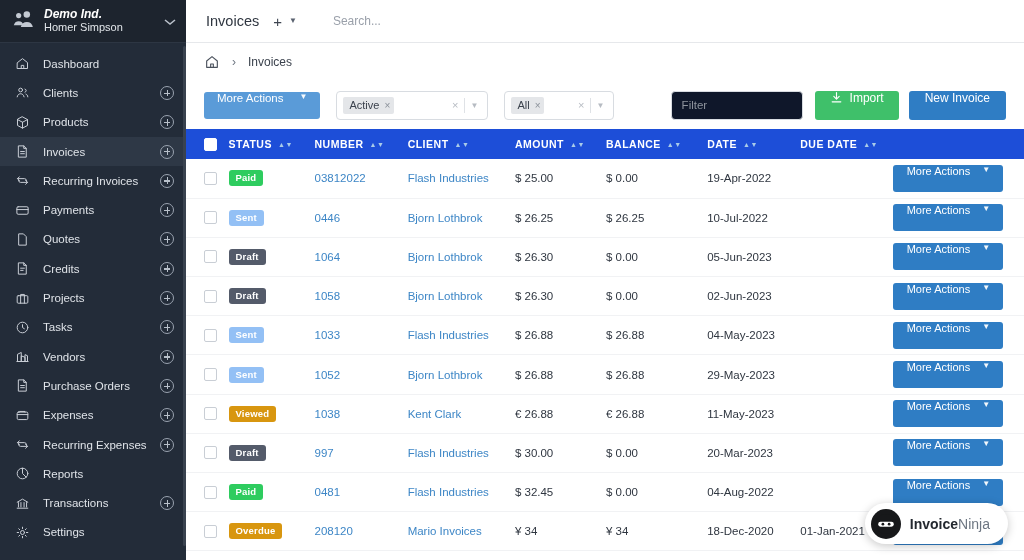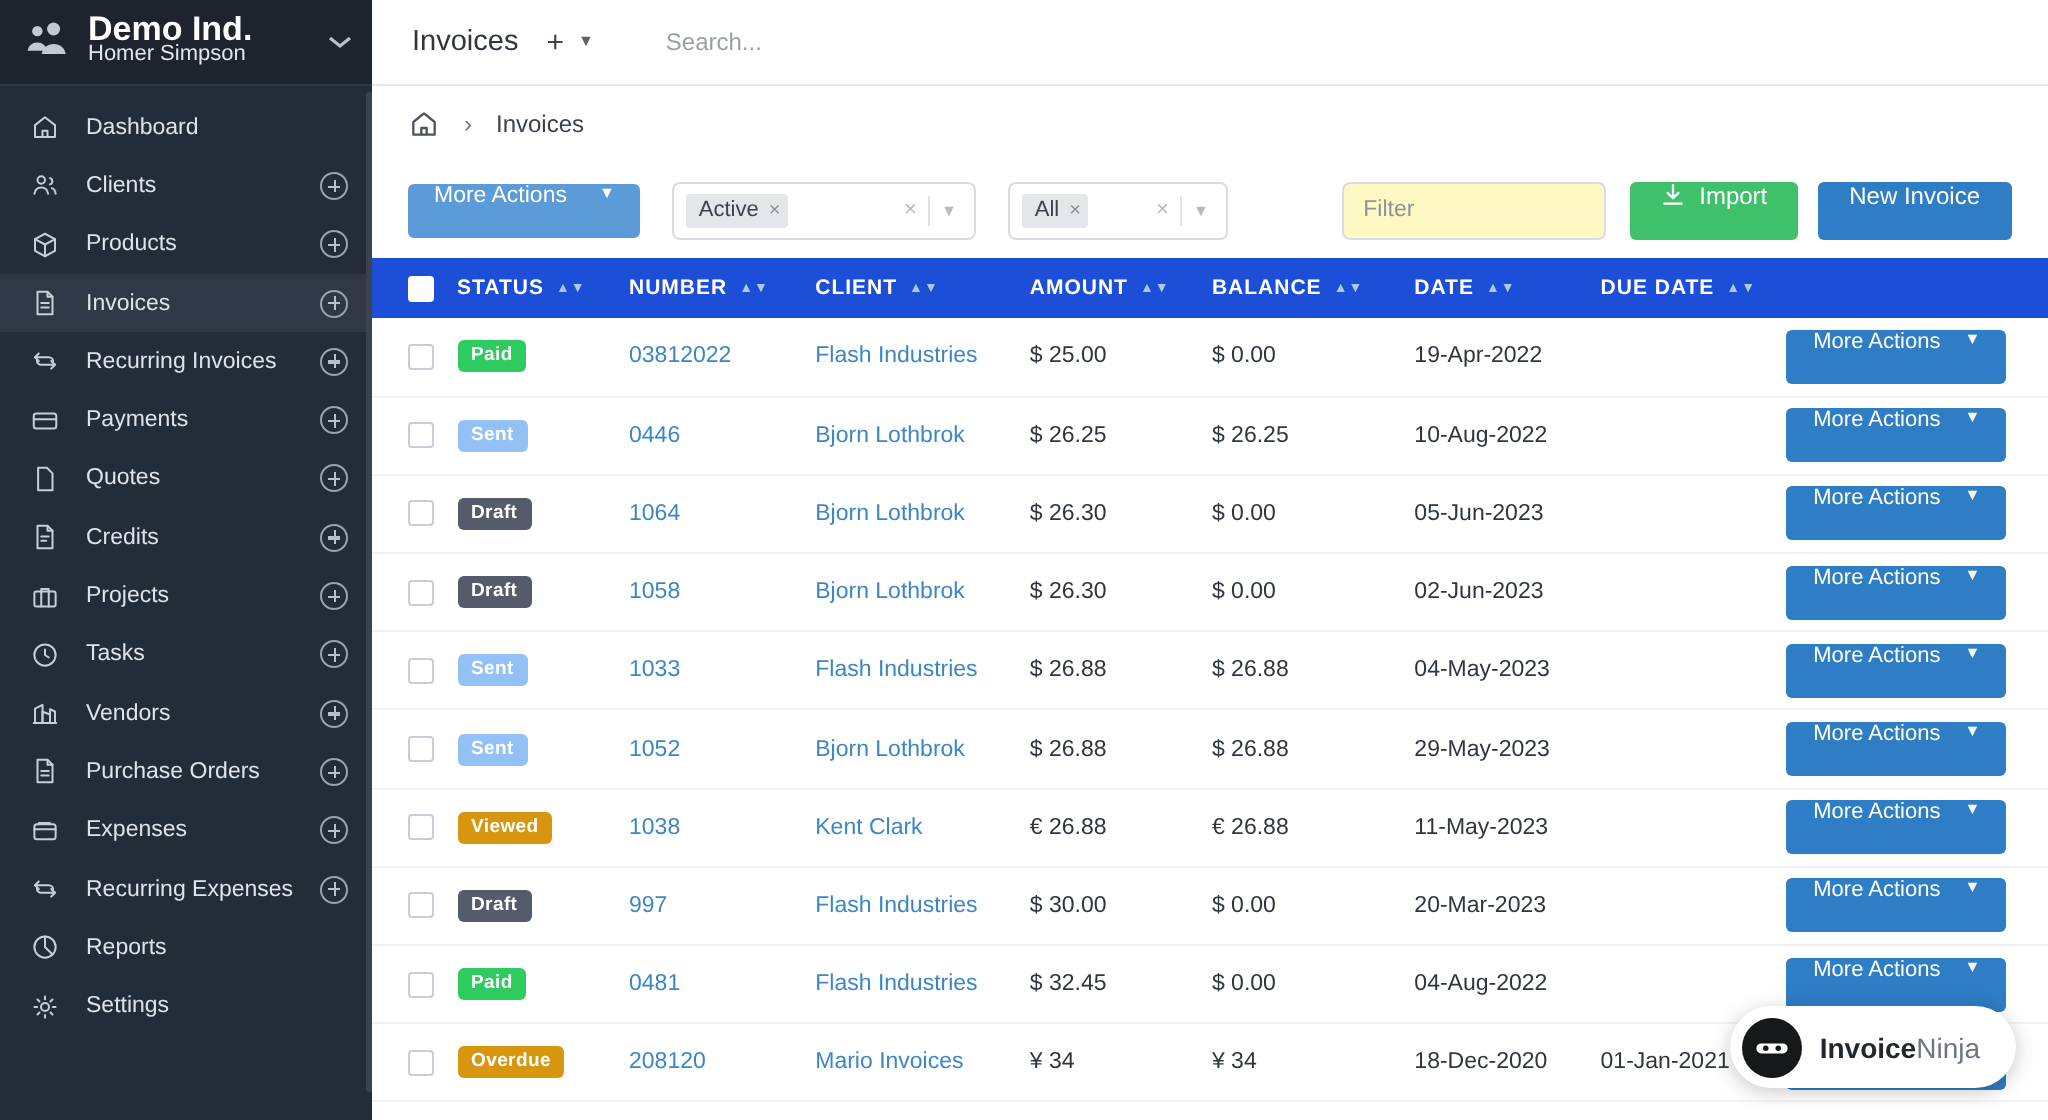--- a/index.html
+++ b/index.html
@@ -27,22 +27,22 @@
     border-bottom: 1px solid #2d3643;
   }
   .avatar {
     width: 26px; height: 26px; flex: 0 0 26px;
     border-radius: 3px;
     display: flex; align-items: center; justify-content: center;
     color: #c3c9d2;
   }
   .side-head-text { margin-left: 8px; flex: 1 1 auto; overflow: hidden; }
   .org-name {
-    color: #ffffff; font-size: 17px; font-weight: bold;
-    line-height: 13px; white-space: nowrap;
+    color: #ffffff; font-size: 12px; font-weight: bold;
+    line-height: 13px; white-space: nowrap; font-style: italic;
   }
   .user-name {
     color: #e2e6ea; font-size: 11px; line-height: 13px;
     white-space: nowrap;
   }
   .side-caret { color: #b9c0ca; flex: 0 0 auto; padding-right: 2px; }
 
   .nav { flex: 1 1 auto; overflow: hidden; padding-top: 6px; }
   .nav-item {
     height: 29.3px;
@@ -157,21 +157,21 @@
   .sel-spacer { flex: 1 1 auto; }
   .sel-clear { color: #b6bbc2; font-size: 11px; cursor: pointer; padding: 0 6px; }
   .sel-div { width: 1px; height: 15px; background: #dfe2e6; }
   .sel-caret { color: #b6bbc2; font-size: 8px; cursor: pointer; padding: 0 5px; }
 
   .toolbar-gap { flex: 1 1 auto; }
   .filter-input {
     width: 132px; height: 29px;
     border: 1px solid #d8dce1; border-radius: 4px;
     padding: 0 10px; font-size: 11.5px; color: #7d848e;
-    outline: none; background: #fef9c3;
+    outline: none; background: #0f172a;
     font-family: "Liberation Sans", sans-serif;
   }
   .filter-input::placeholder { color: #8d939c; }
   .btn-import {
     background: #3fc06a; color: #fff;
     height: 29px; padding: 0 15px; margin-left: 12px;
     border-radius: 3px; font-size: 12px; gap: 7px;
   }
   .btn-import svg { width: 13px; height: 13px; display: block; }
   .btn-new-invoice {
@@ -424,20 +424,31 @@
           <span class="nav-plus"></span>
         </div>
         <div class="nav-item">
           <span class="nav-ico">
             <svg viewBox="0 0 24 24" fill="none" stroke="currentColor" stroke-width="1.6" stroke-linecap="round" stroke-linejoin="round">
               <circle cx="12" cy="12" r="8.5"></circle>
               <path d="M12 3.5V12l6 6"></path>
             </svg>
           </span>
           <span class="nav-label">Reports</span>
+        </div>
+        <div class="nav-item">
+          <span class="nav-ico">
+            <svg viewBox="0 0 24 24" fill="none" stroke="currentColor" stroke-width="1.6" stroke-linecap="round" stroke-linejoin="round">
+              <path d="M3.5 10L12 5l8.5 5"></path>
+              <path d="M5.5 10.5v7M9.5 10.5v7M14.5 10.5v7M18.5 10.5v7"></path>
+              <path d="M3.5 19.5h17"></path>
+            </svg>
+          </span>
+          <span class="nav-label">Transactions</span>
+          <span class="nav-plus"></span>
         </div>
         <div class="nav-item">
           <span class="nav-ico">
             <svg viewBox="0 0 24 24" fill="none" stroke="currentColor" stroke-width="1.6" stroke-linecap="round" stroke-linejoin="round">
               <circle cx="12" cy="12" r="3.2"></circle>
               <path d="M12 3.5v2.2M12 18.3v2.2M20.5 12h-2.2M5.7 12H3.5M18 6l-1.6 1.6M7.6 16.4L6 18M18 18l-1.6-1.6M7.6 7.6L6 6"></path>
             </svg>
           </span>
           <span class="nav-label">Settings</span>
         </div>
@@ -572,21 +583,21 @@
               </tr>
               <tr>
                 <td class="c-check">
                   <span class="cbox"></span>
                 </td>
                 <td class="c-status"><span class="badge" style="background: rgb(147, 192, 245);">Sent</span></td>
                 <td class="c-number"><span class="lnk">0446</span></td>
                 <td class="c-client"><span class="lnk">Bjorn Lothbrok</span></td>
                 <td class="c-amount">$ 26.25</td>
                 <td class="c-balance">$ 26.25</td>
-                <td class="c-date">10-Aug-2022</td>
+                <td class="c-date">10-Jul-2022</td>
                 <td class="c-due"></td>
                 <td class="c-act"><button class="btn btn-row-actions">
                     <span>More Actions</span>
                     <span class="btn-caret">▼</span>
                   </button></td>
               </tr>
               <tr>
                 <td class="c-check">
                   <span class="cbox"></span>
                 </td>

